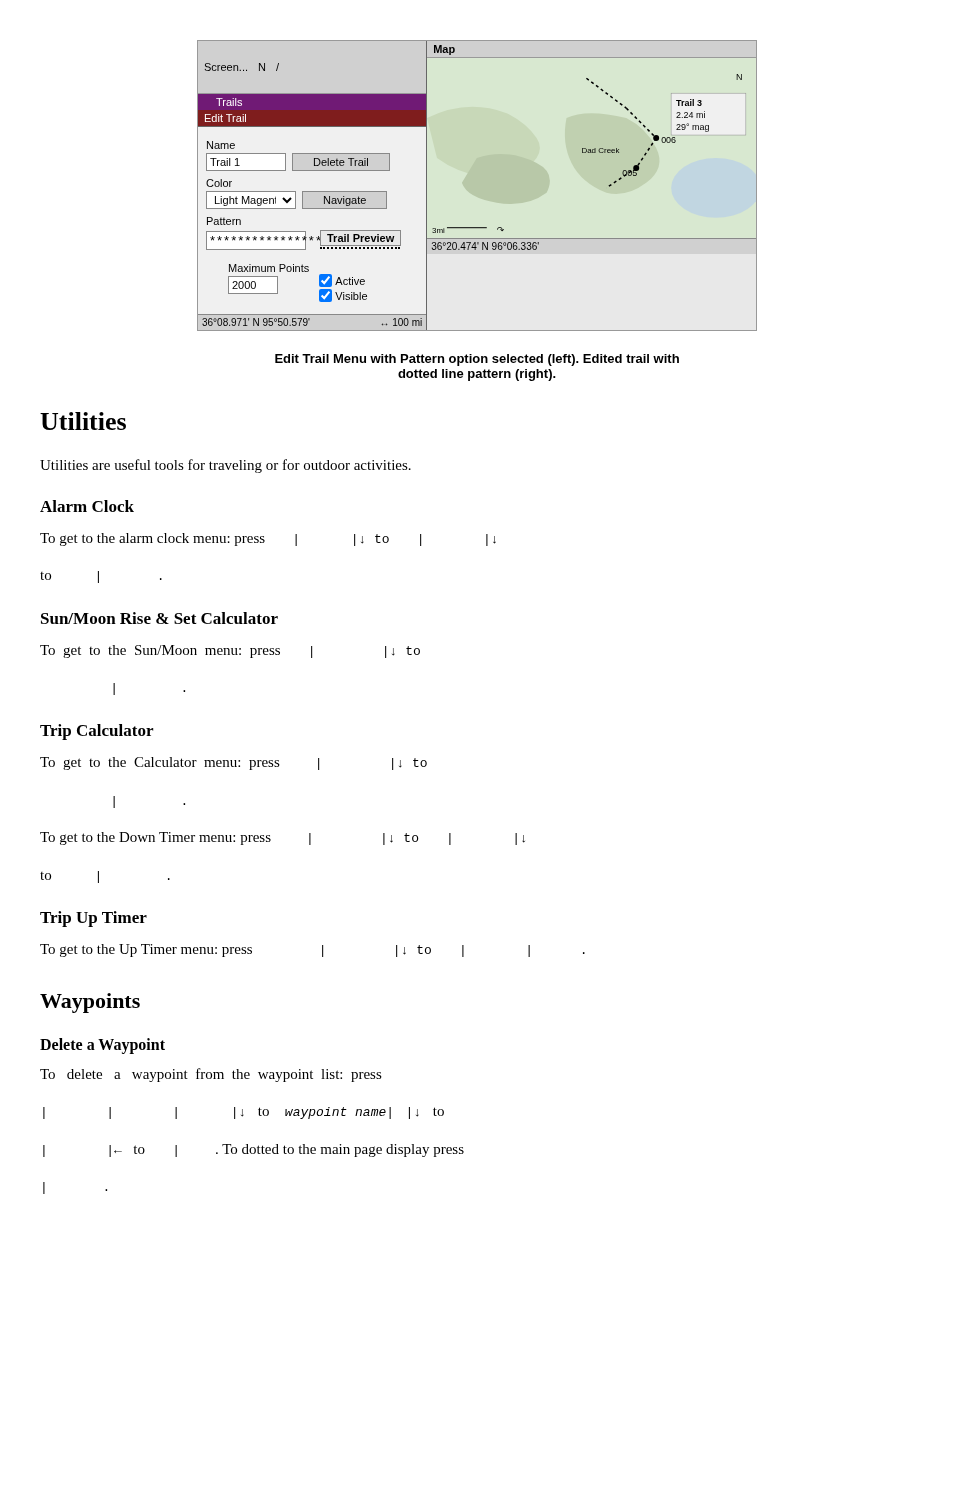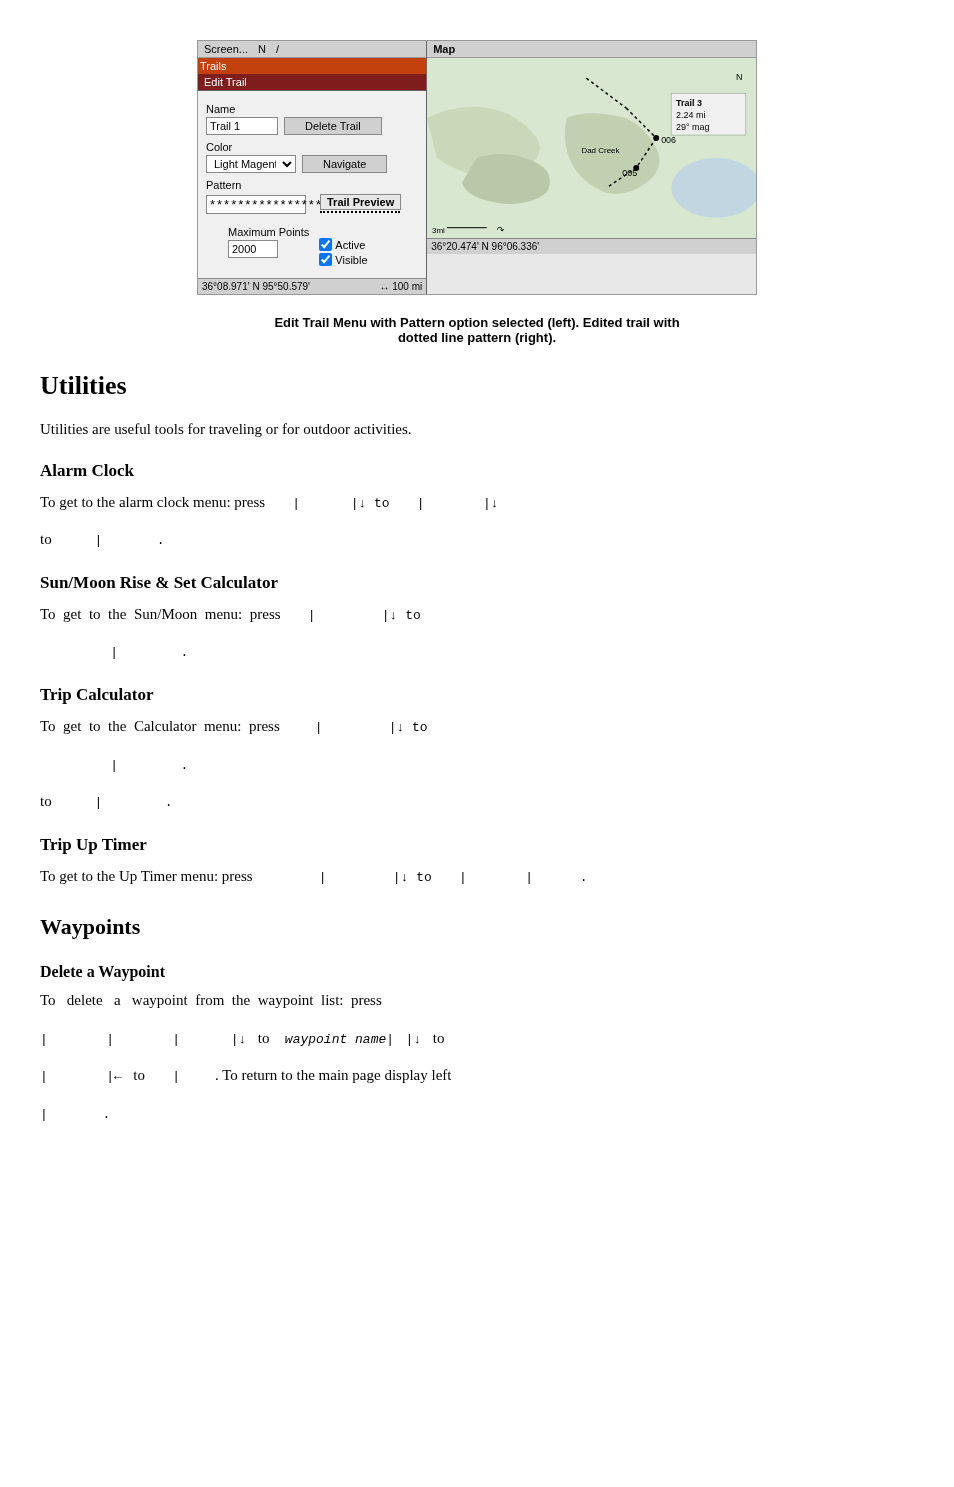--- a/index.html
+++ b/index.html
@@ -24,30 +24,30 @@
     
     .edit-panel {
       width: 230px;
       background: #f0f0f0;
       border-right: 1px solid #666;
       font-family: Arial, sans-serif;
       font-size: 11px;
     }
     .edit-panel .menu-bar {
       background: #d0d0d0;
-      padding: 2px 6px;
+      padding: 20px 6px;
       font-size: 11px;
       border-bottom: 1px solid #999;
       display: flex;
       gap: 10px;
     }
     .edit-panel .trails-bar {
-      background: #c2410c;
+      background: #701a75;
       color: white;
-      padding: 2px 2px;
+      padding: 2px 18px;
       font-size: 11px;
     }
     .edit-panel .edit-trail-bar {
       background: #7f1d1d;
       color: white;
       padding: 2px 6px;
       font-size: 11px;
       border-bottom: 1px solid #666;
     }
     .edit-panel .form-body {
@@ -67,21 +67,21 @@
     }
     .edit-panel input[type="text"],
     .edit-panel select {
       border: 1px solid #888;
       background: #fff;
       font-size: 11px;
       padding: 1px 3px;
       height: 18px;
     }
     .edit-panel .trail-name-input {
-      width: 72px;
+      width: 80px;
     }
     .edit-panel .btn {
       background: #d0d0d0;
       border: 1px solid #888;
       font-size: 11px;
       padding: 2px 20px;
       cursor: pointer;
     }
     .edit-panel .color-row {
       display: flex;
@@ -371,20 +371,27 @@
   <p class="key-line">
     To&nbsp; get&nbsp; to&nbsp; the&nbsp; Calculator&nbsp; menu:&nbsp; press
     <span class="mono">&nbsp;&nbsp;&nbsp;&nbsp;|&nbsp;&nbsp;&nbsp;&nbsp;&nbsp;&nbsp;&nbsp;&nbsp;</span>
     <span class="mono">|↓ to</span>
   </p>
   <p class="key-line">
     <span class="mono">&nbsp;&nbsp;&nbsp;&nbsp;&nbsp;&nbsp;&nbsp;&nbsp;&nbsp;|&nbsp;&nbsp;&nbsp;&nbsp;&nbsp;&nbsp;&nbsp;&nbsp;.</span>
   </p>
 
   <p class="key-line">
+    To get to the Down Timer menu: press
+    <span class="mono">&nbsp;&nbsp;&nbsp;&nbsp;|&nbsp;&nbsp;&nbsp;&nbsp;&nbsp;&nbsp;&nbsp;&nbsp;</span>
+    <span class="mono">|↓ to</span>
+    <span class="mono">&nbsp;&nbsp;&nbsp;|&nbsp;&nbsp;&nbsp;&nbsp;&nbsp;&nbsp;&nbsp;</span>
+    <span class="mono">|↓</span>
+  </p>
+  <p class="key-line">
     <span>to</span>
     <span class="mono">&nbsp;&nbsp;&nbsp;&nbsp;&nbsp;|&nbsp;&nbsp;&nbsp;&nbsp;&nbsp;&nbsp;&nbsp;&nbsp;.</span>
   </p>
 
   <div class="section-heading">Trip Up Timer</div>
   <p class="key-line">
     To get to the Up Timer menu: press
     <span class="mono">&nbsp;&nbsp;&nbsp;&nbsp;&nbsp;&nbsp;&nbsp;&nbsp;|&nbsp;&nbsp;&nbsp;&nbsp;&nbsp;&nbsp;&nbsp;&nbsp;</span>
     <span class="mono">|↓ to</span>
     <span class="mono">&nbsp;&nbsp;&nbsp;|&nbsp;&nbsp;&nbsp;&nbsp;&nbsp;&nbsp;&nbsp;</span>
@@ -405,18 +412,18 @@
     <span>to&nbsp;</span>
     <span class="mono italic-text" style="font-style:italic;text-align:center;">&nbsp;waypoint name|</span>
     <span class="mono">&nbsp;|↓&nbsp;</span>
     <span>to</span>
   </p>
   <p class="key-line">
     <span class="mono">|&nbsp;&nbsp;&nbsp;&nbsp;&nbsp;&nbsp;&nbsp;</span>
     <span class="mono">|←&nbsp;</span>
     <span>to</span>
     <span class="mono">&nbsp;&nbsp;&nbsp;|&nbsp;&nbsp;&nbsp;&nbsp;</span>
-    <span>. To return to the main page display left</span>
+    <span>. To dotted to the main page display press</span>
   </p>
   <p class="key-line">
     <span class="mono">|&nbsp;&nbsp;&nbsp;&nbsp;&nbsp;&nbsp;&nbsp;.</span>
   </p>
 </div>
 
 </body></html>

